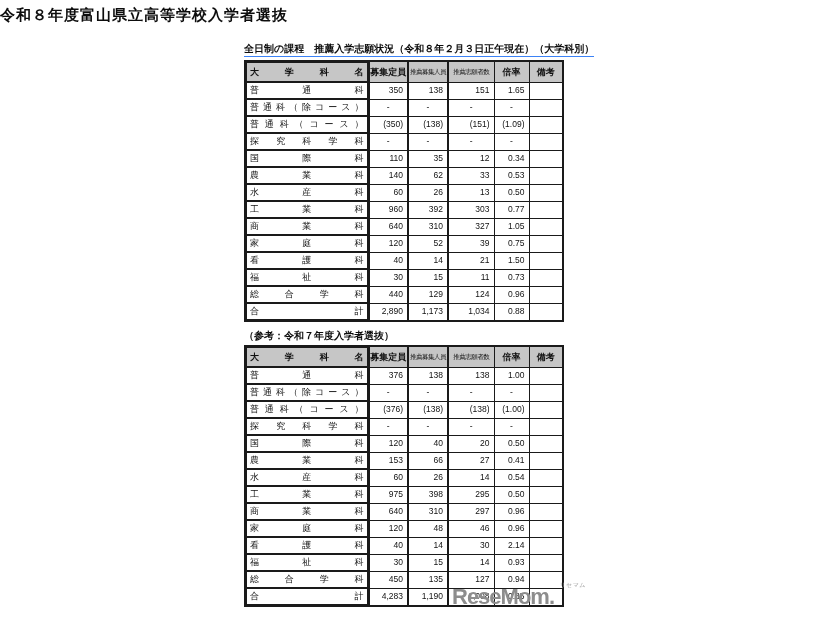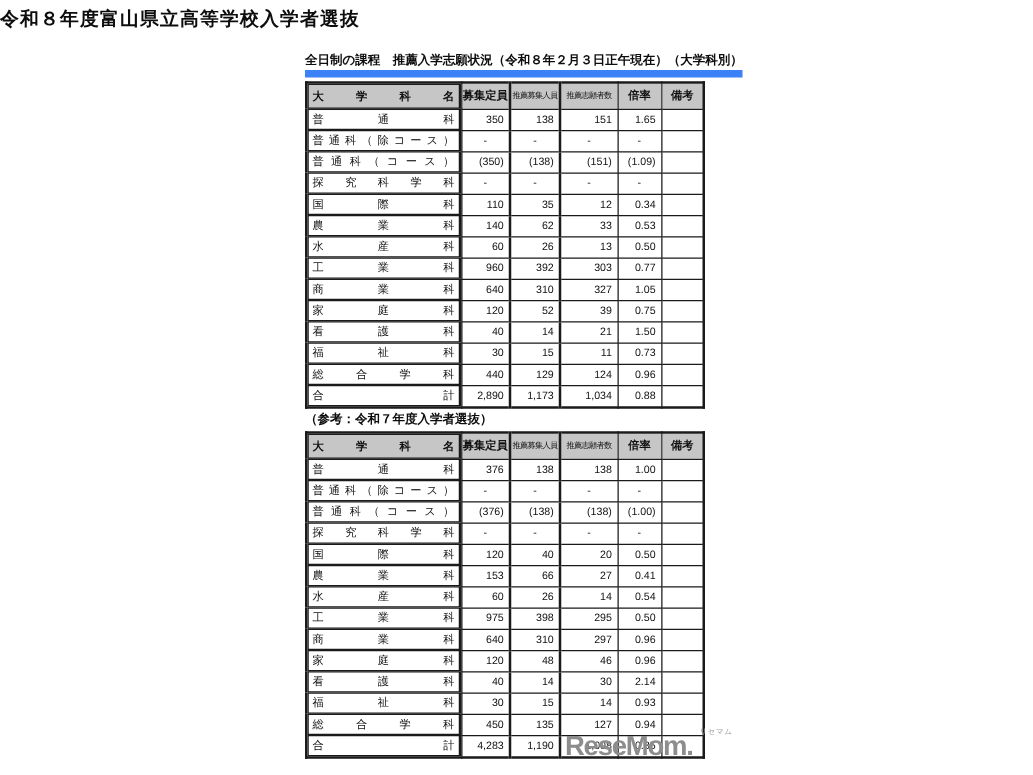--- a/index.html
+++ b/index.html
@@ -12,32 +12,32 @@
     position:absolute;top:6px;left:0;width:826px;text-align:left;
     font-size:15px;font-weight:bold;letter-spacing:1px;margin:0;color:#0d0d0d;
   }
   .tbl-sec{position:absolute;left:244px;}
   .sec1{top:38px;}
   .sec2{top:325px;}
   .caption{
     display:inline-block;font-size:10px;font-weight:bold;line-height:12px;
     margin:0 0 3px 0;white-space:nowrap;color:#0d0d0d;
   }
-  .sec1 .caption{border-bottom:6px solid #3b82f6;padding-bottom:1px;}
+  .sec1 .caption{border-bottom:1px solid #3b82f6;padding-bottom:1px;}
   table{
     border-collapse:collapse;table-layout:fixed;width:318px;
     border:2px solid #1a1a1a;background:#fff;
   }
   th,td{
     border:1px solid #1a1a1a;padding:0;overflow:hidden;white-space:nowrap;
     font-size:9px;height:15px;line-height:15px;vertical-align:middle;
   }
   thead th{background:#c6c6c6;font-weight:bold;height:18px;line-height:18px;}
   th.small{font-size:6.5px;font-weight:normal;text-align:center;letter-spacing:-0.5px;}
-  th.num-head{text-align:center;font-family:Liberation Mono, monospace;}
+  th.num-head{text-align:center;}
   .rb2{border-right-width:2px;}
   .dist{display:flex;justify-content:space-between;align-items:center;padding:0 3px;}
   td.num{text-align:right;padding-right:4px;font-size:8.5px;}
   td.dash{text-align:center;font-size:8.5px;}
   td.blank{background:#fff;}
   .logo{
     position:absolute;left:452px;top:582px;width:150px;height:34px;
     color:#8d8d8d;
   }
   .logo-text{

